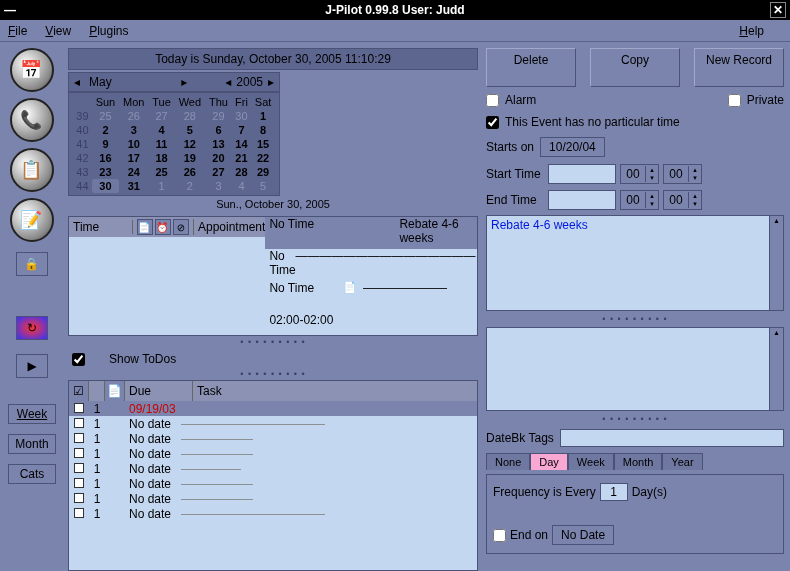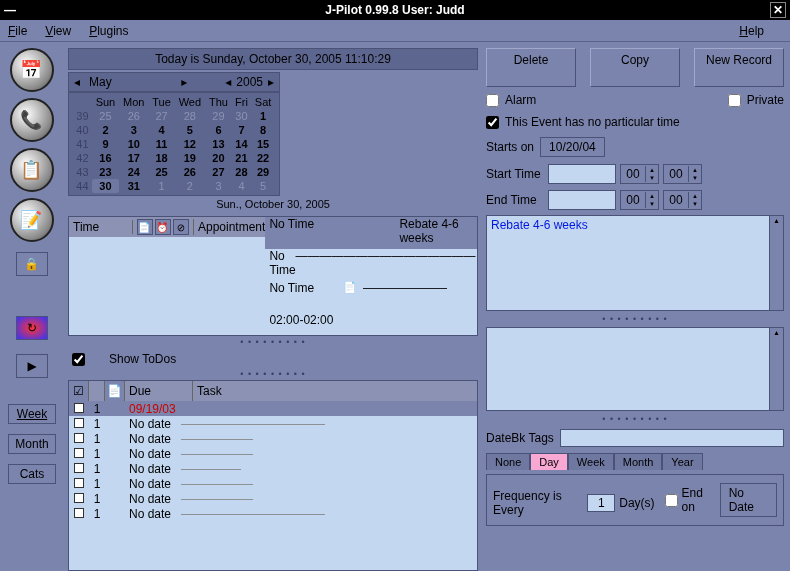--- a/index.html
+++ b/index.html
@@ -84,21 +84,21 @@
 .desc .sb { position: absolute; right: 0; top: 0; bottom: 0; width: 14px; background: #7b84ac; border-left: 1px solid #4a5278; }
 .desc .sb span { display: block; text-align: center; font-size: 8px; }
 .note { background: #c3d7f0; border: 1px solid #4a5278; height: 84px; position: relative; }
 .note .sb { position: absolute; right: 0; top: 0; bottom: 0; width: 14px; background: #7b84ac; border-left: 1px solid #4a5278; }
 .note .sb span { display: block; text-align: center; font-size: 8px; }
 .tagsrow { display: flex; align-items: center; gap: 6px; padding: 2px 0; }
 .tagsrow input { flex: 1; background: #c3d7f0; border: 1px solid #4a5278; height: 18px; }
 .tabs { display: flex; }
 .tab { background: #6f78a0; border: 1px solid #4a5278; border-bottom: none; padding: 2px 8px; cursor: pointer; font-size: 11px; }
 .tab.active { background: #f9a8d4; }
-.tabbody { background: #7b84ac; border: 1px solid #4a5278; padding: 8px 6px; display: flex; flex-direction: row; gap: 10px; align-items: flex-end; }
+.tabbody { background: #7b84ac; border: 1px solid #4a5278; padding: 8px 6px; display: flex; flex-direction: column; gap: 24px; }
 .freqrow { display: flex; align-items: center; gap: 4px; }
 .freqrow input.num { width: 28px; height: 18px; background: #c3d7f0; border: 1px solid #4a5278; text-align: center; }
 </style>
 </head>
 <body>
 
 <div class="titlebar">
   <span class="dash">—</span>
   <span>J-Pilot 0.99.8 User:  Judd</span>
   <span class="close">✕</span>

